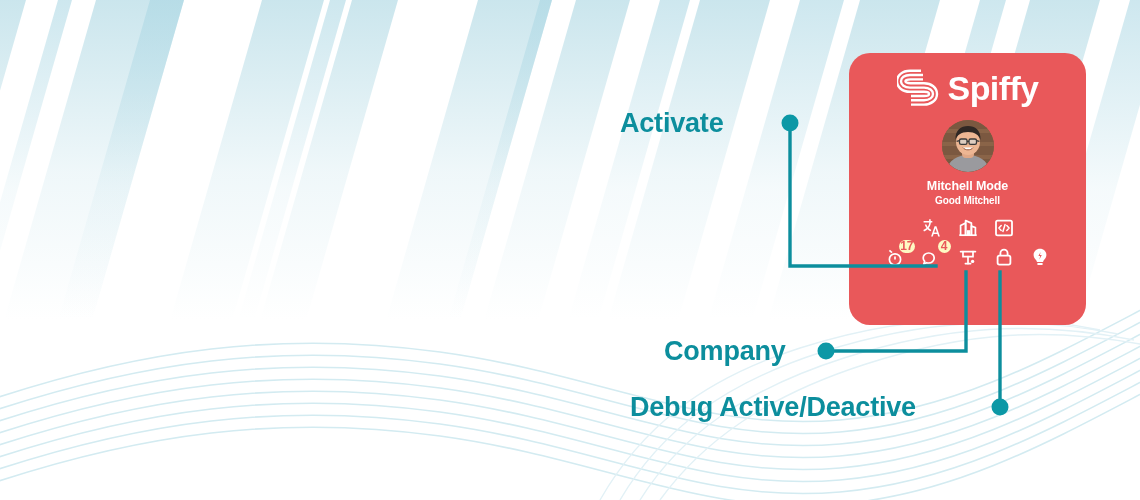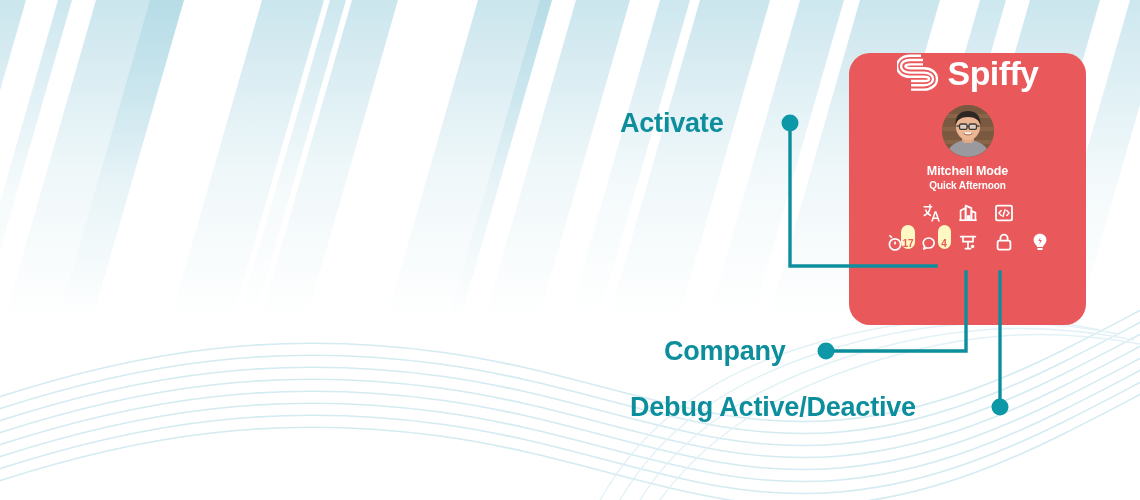--- a/index.html
+++ b/index.html
@@ -86,20 +86,21 @@
     z-index: 2;
     box-sizing: border-box;
   }
 
   
   #card-logo {
     display: flex;
     align-items: center;
     justify-content: center;
     gap: 9px;
+    padding-top: 15px;
   }
   #logo-mark { display: block; }
   #logo-text {
     color: #ffffff;
     font-size: 34px;
     font-weight: bold;
     letter-spacing: -0.6px;
     line-height: 1;
   }
 
@@ -155,26 +156,26 @@
     width: 20px;
     height: 20px;
     color: #ffffff;
   }
   .icon-badge {
     position: absolute;
     top: -7px;
     right: -9px;
     min-width: 13px;
     height: 13px;
-    padding: 12px 1px;
+    padding: 0 1px;
     box-sizing: border-box;
     border-radius: 7px;
     background: #fef9c3;
     color: #e9585a;
-    font-size: 10px;
+    font-size: 12px;
     font-weight: bold;
     line-height: 13px;
     text-align: center;
   }
 </style>
 </head>
 <body>
 
 <div id="stage">
 
@@ -297,21 +298,21 @@
               <path d="M17.5,20.6 L14.6,21.4"></path>
               <path d="M34.5,20.6 L37.4,21.4"></path>
             </g>
 
             <path d="M21,27.6 C23,30.6 29,30.6 31,27.6 Z" fill="#ffffff"></path>
             <path d="M21,27.6 C23,30.6 29,30.6 31,27.6" stroke="#9c6047" stroke-width="1" fill="none"></path>
           </g>
         </svg>
       </div>
       <div id="user-name">Mitchell Mode</div>
-      <div id="user-greeting">Quick Afternoon</div>
+      <div id="user-greeting">Good Mitchell</div>
     </div>
 
     <div id="card-icons-primary">
 
       <span class="card-icon">
         <svg width="20" height="20" viewBox="0 0 20 20">
           <g fill="#ffffff">
             <path d="M1.6,3.1 H7.1 V1.3 H8.7 V3.1 H10.3 V4.6 H8.9
                      C8.6,7.0 7.8,8.8 6.7,10.1 C7.5,10.9 8.4,11.5 9.3,11.9 L8.6,13.3
                      C7.5,12.8 6.5,12.1 5.6,11.2 C4.6,12.1 3.4,12.9 2.0,13.5 L1.3,12.1

